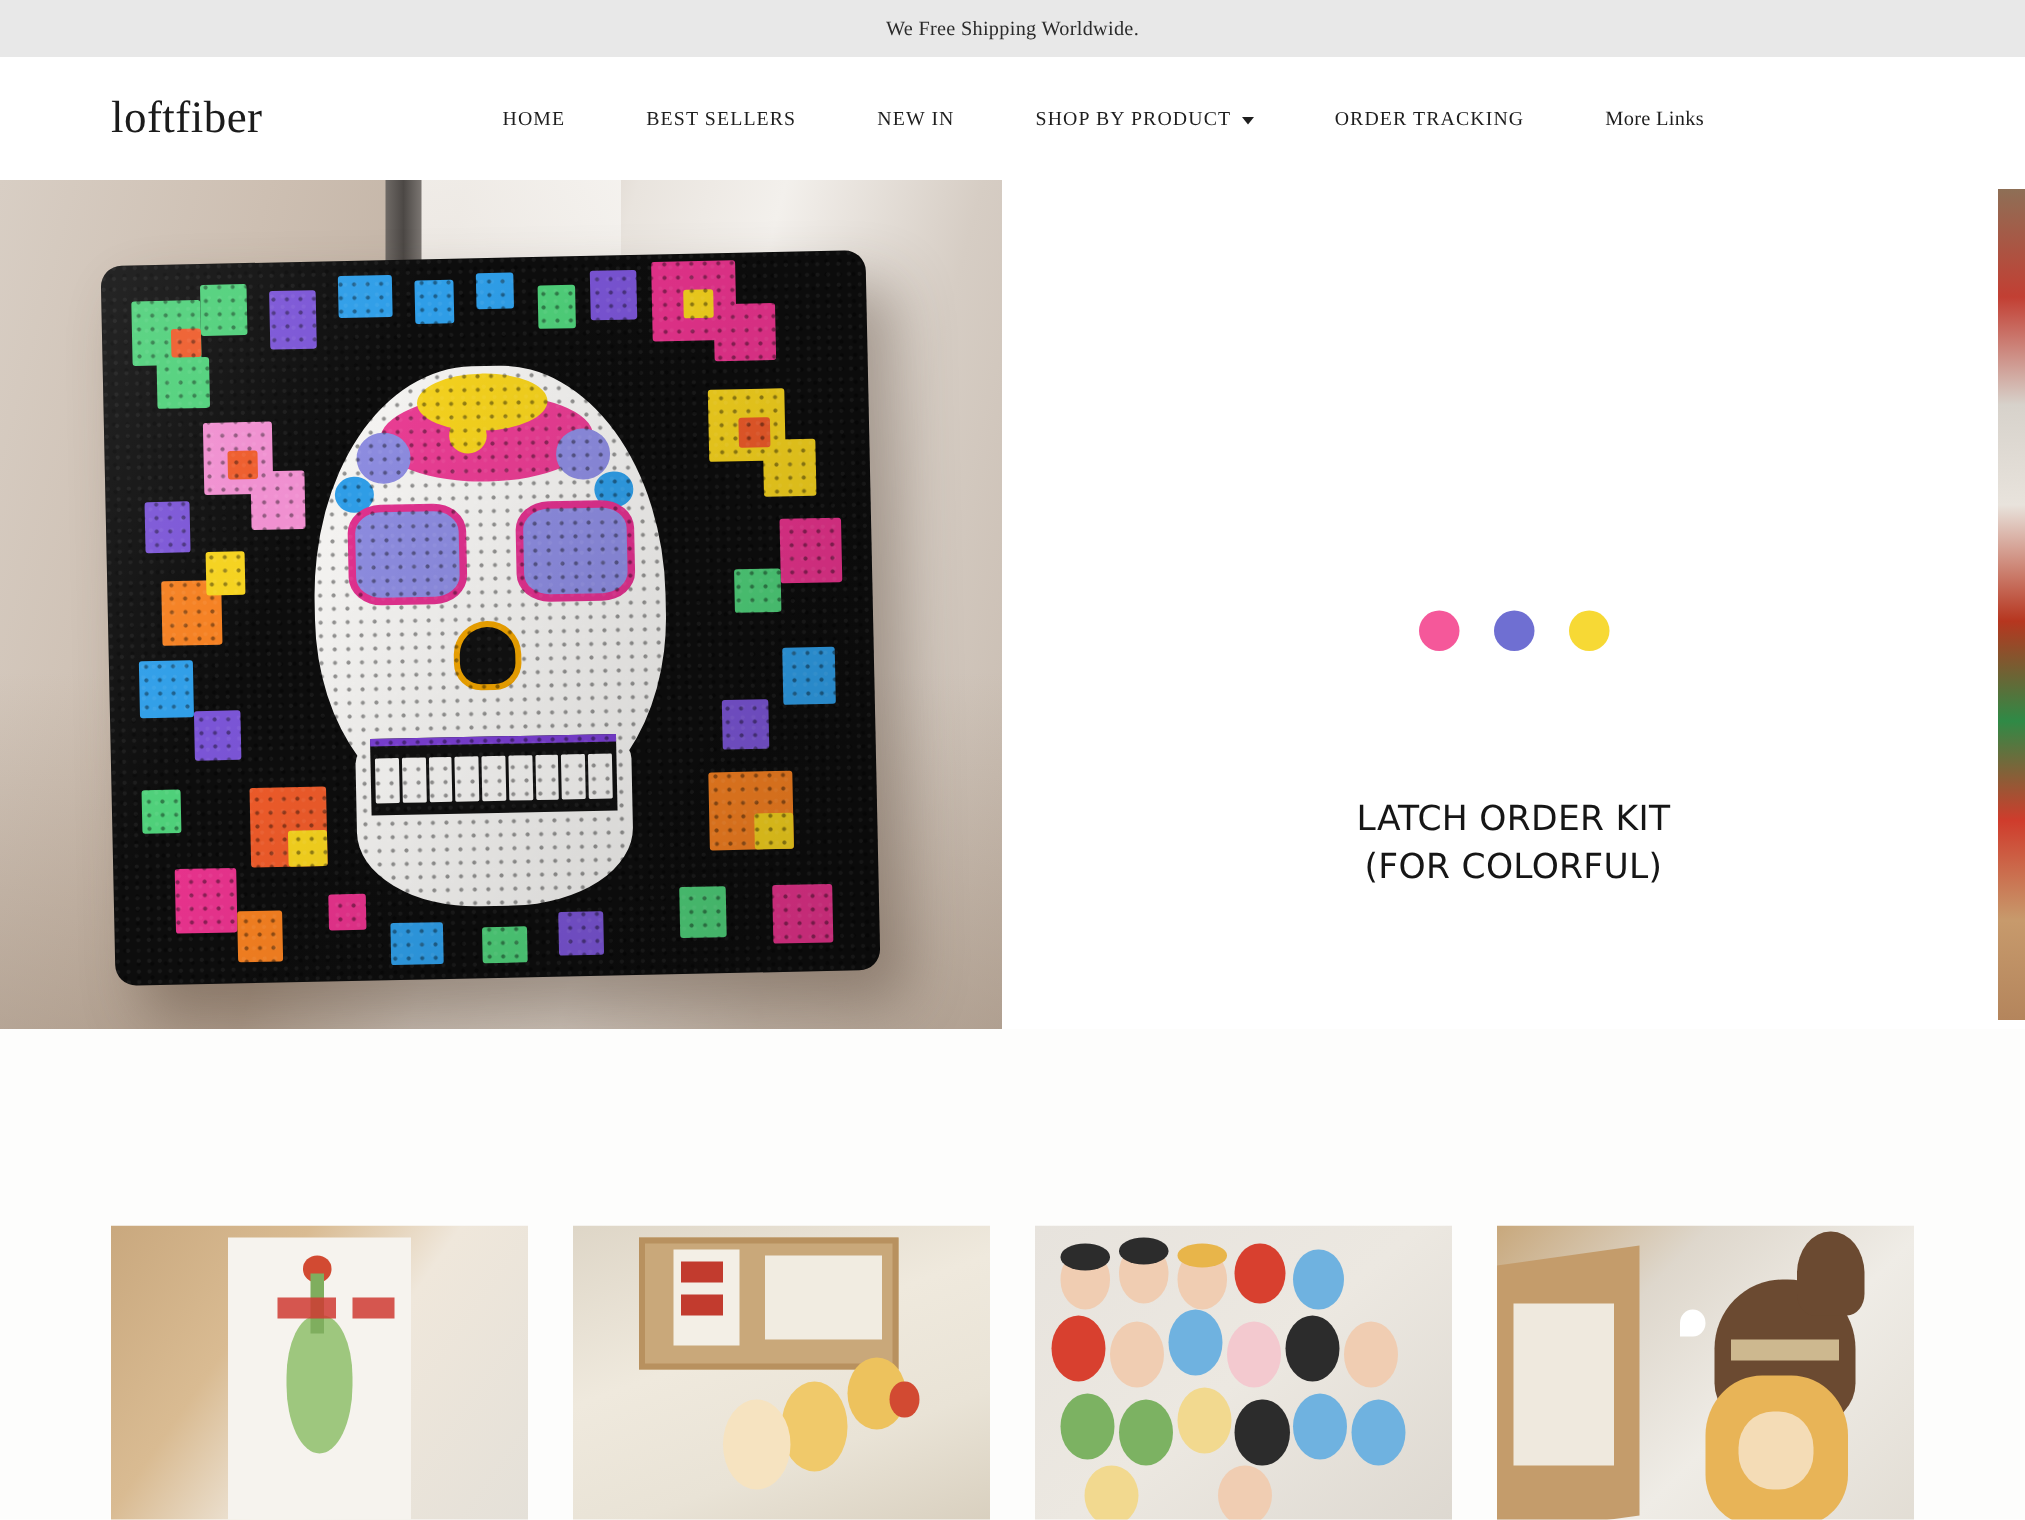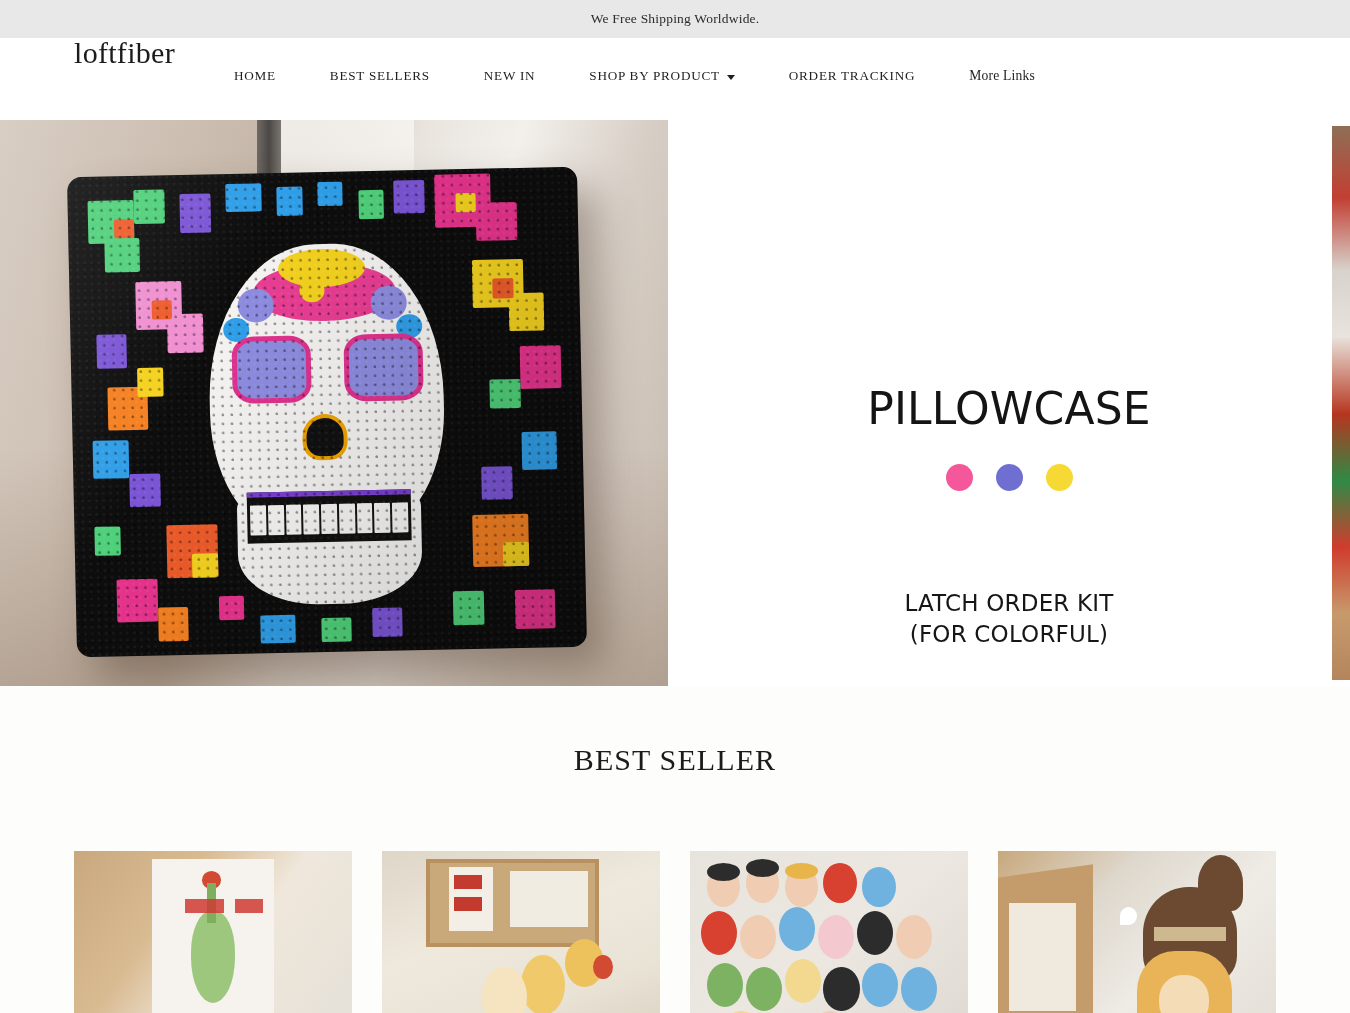--- a/index.html
+++ b/index.html
@@ -16,24 +16,23 @@
     display:flex; align-items:center; justify-content:center;
   }
   .announce-text{
     font-family:"Liberation Serif", serif;
     font-size:13.5px; color:#2b2b2b; letter-spacing:.2px;
   }
 
   
   .header{
     height:82px; background:#ffffff;
-    display:flex; 
+    display:flex; align-items:center;
     padding:0 74px 0 74px;
     position:relative;
-    flex-direction:column;
   }
   .logo{
     font-family:"Liberation Serif", serif;
     font-size:30px; color:#1b1b1b;
     letter-spacing:.3px; font-weight:400;
     line-height:1;
   }
   .nav{
     display:flex; align-items:center;
     margin-left:133px;
@@ -348,41 +347,39 @@
       </div>
 
       <div class="pillow-grain"></div>
       <div class="pillow-shade"></div>
     </div>
   </div>
 
   <div class="hero-copy">
     <h1 class="hero-title">
       <br>
-      <span>PILLOWCASE</span>
     </h1>
 
     <div class="swatches">
       <span class="swatch" style="background:#f5589a"></span>
       <span class="swatch" style="background:#6f6fd2"></span>
       <span class="swatch" style="background:#f7d935"></span>
     </div>
 
     <div class="hero-sub">
       <span>LATCH ORDER KIT</span><br>
       <span>(FOR COLORFUL)</span>
     </div>
   </div>
 
   <div class="peek"></div>
 
 </section>
 
 <section class="bestseller">
-  <h2 class="section-title">BEST SELLER</h2>
 
   <div class="cards">
 
     <div class="card">
       <div class="card-img" style="background:linear-gradient(125deg,#c9a87e 0%,#d9bb92 32%,#efe7db 56%,#e4e0d8 100%)">
         <div style="position:absolute;left:28%;top:4%;width:44%;height:96%;background:#f6f3ee"></div>
         <div class="cg" style="left:42%;top:30%;width:16%;height:46%;background:#9ec77e;border-radius:45% 45% 50% 50%"></div>
         <div class="cg" style="left:46%;top:10%;width:7%;height:9%;background:#d24a32;border-radius:50%"></div>
         <div style="position:absolute;left:48%;top:16%;width:3%;height:20%;background:#7fae5e"></div>
         <div style="position:absolute;left:40%;top:24%;width:14%;height:7%;background:#cf3a33;opacity:.85"></div>

